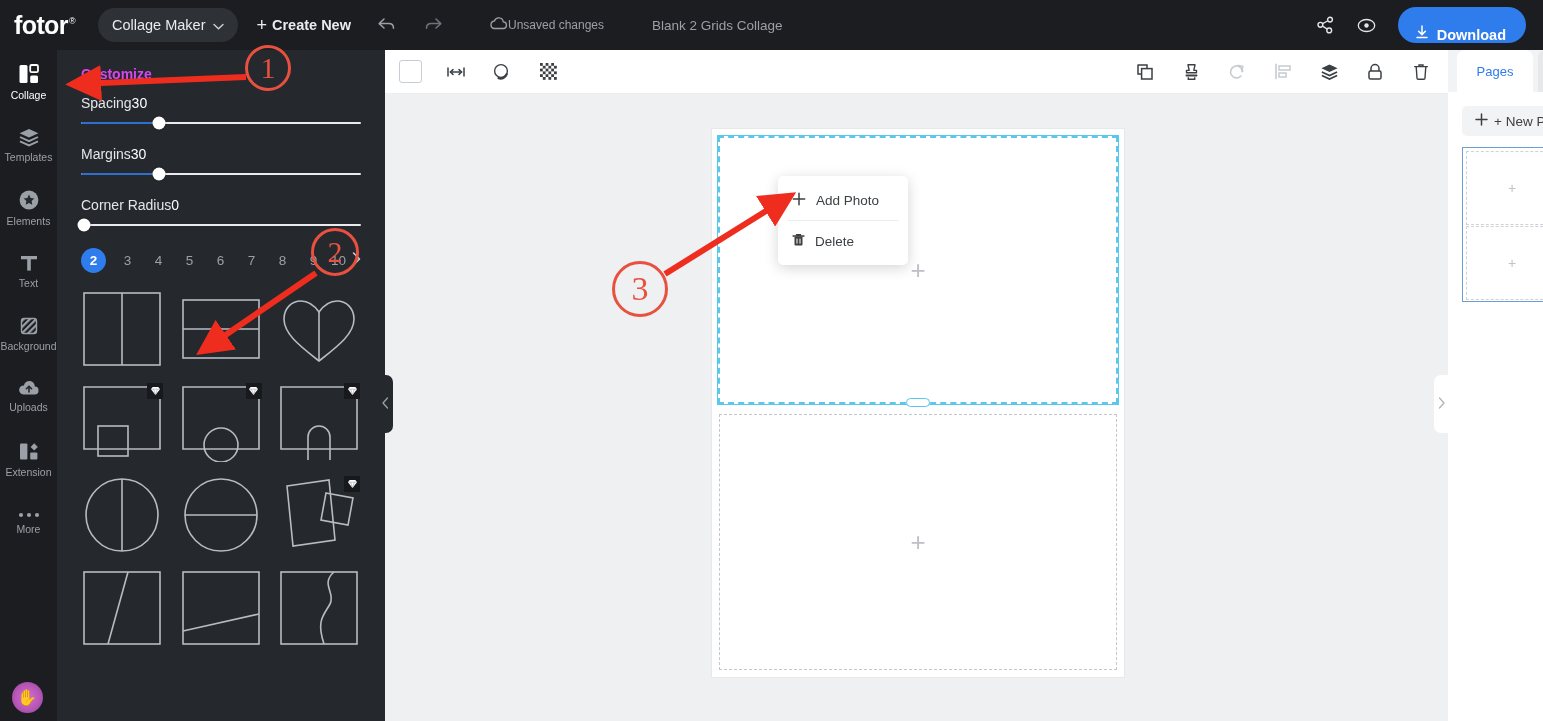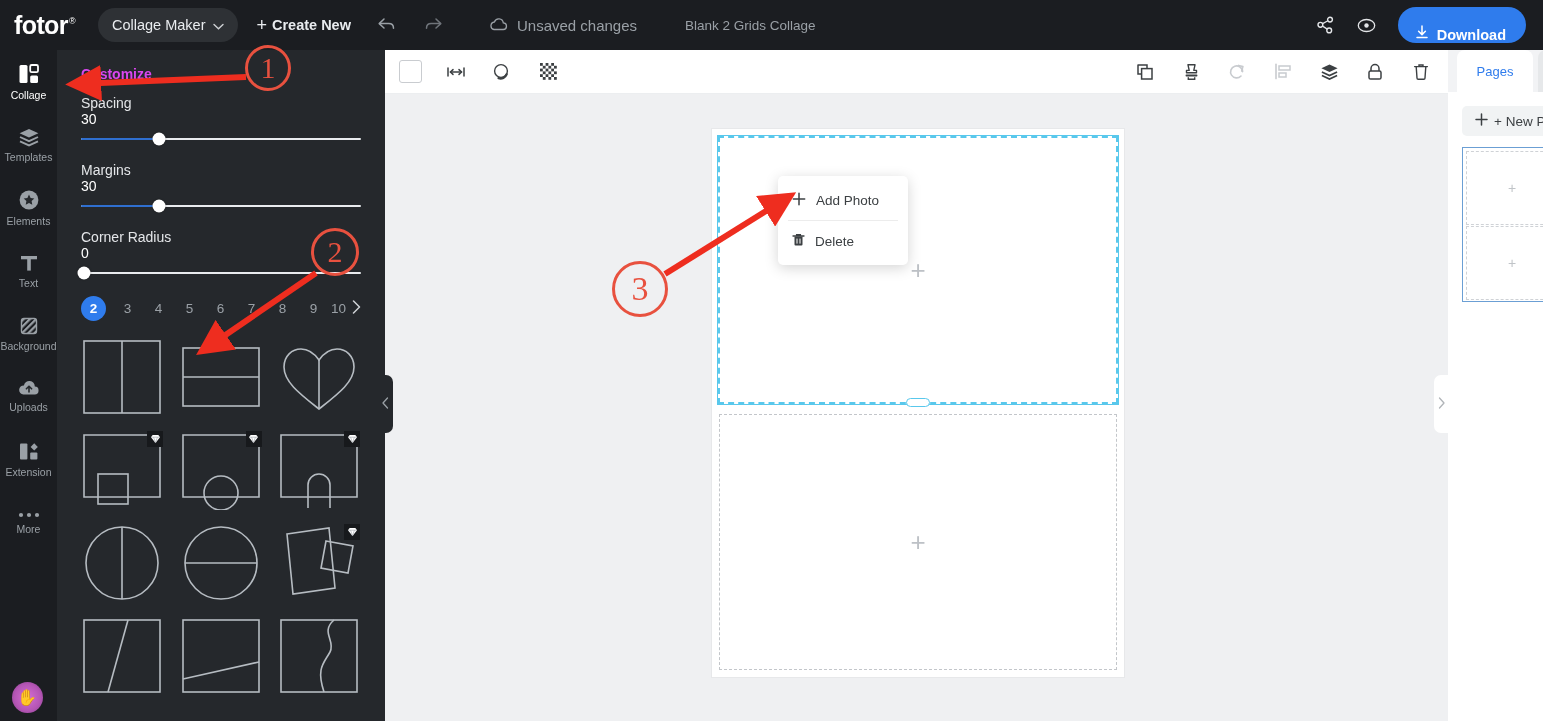--- a/index.html
+++ b/index.html
@@ -30,22 +30,22 @@
   }
   .appsel .chev { font-size: 10px; opacity: .85; transform: translateY(1px); }
   .createnew {
     margin-left: 18px; color: #e9ecef; font-size: 14.5px; font-weight: 600;
     display: flex; align-items: center; gap: 5px; cursor: pointer;
   }
   .createnew .pl { font-size: 18px; font-weight: 400; }
   .undoredo { display: flex; align-items: center; gap: 28px; margin-left: 26px; }
   .undoredo svg { display: block; }
   .saveinfo {
-    margin-left: 46px; display: flex; align-items: center; gap: 9px;
-    color: #9aa0a6; font-size: 15px;
+    margin-left: 46px; display: flex; align-items: center; 
+    color: #9aa0a6; font-size: 12px;
   }
   .doctitle { margin-left: 48px; color: #9aa0a6; font-size: 13.5px; cursor: pointer;}
   .topright {
     margin-left: auto; display: flex; align-items: center; gap: 22px;
     padding-right: 17px;
   }
   .icon-btn { color: #e3e5e8; display: flex; align-items: center; cursor: pointer; }
   .dlbtn {
     height: 36px; padding: 0 20px 0 16px; border-radius: 18px;
     background: #2f7ced; color: #fff; font-size: 14.5px; font-weight: 600;
@@ -80,21 +80,21 @@
 
   
   .panel {
     position: absolute; top: 50px; left: 57px; width: 328px; height: 671px;
     background: #25282c; overflow: hidden; z-index: 15;
   }
   .panel-inner { padding: 16px 24px 0 24px; }
   .sec-title { color: #d946ef; font-size: 14px; font-weight: 700; margin-bottom: 13px; }
   .slider-row {
     display: flex; align-items: baseline;
-    color: #e4e6e9; font-size: 14px; margin-bottom: 11px; flex-direction: column;
+    color: #e4e6e9; font-size: 14px; margin-bottom: 11px;
   }
   .slider-row .val { color: #fff; font-size: 14px; }
   .track {
     position: relative; height: 2px; background: #e9ebee; border-radius: 2px;
     margin-bottom: 22px; cursor: pointer;
   }
   .track .fill { position: absolute; left: 0; top: 0; height: 2px; background: #2f6fd0; border-radius: 2px; }
   .track .knob {
     position: absolute; top: 50%; width: 13px; height: 13px; border-radius: 50%;
     background: #fff; transform: translate(-50%, -50%); box-shadow: 0 0 2px rgba(0,0,0,.4);

